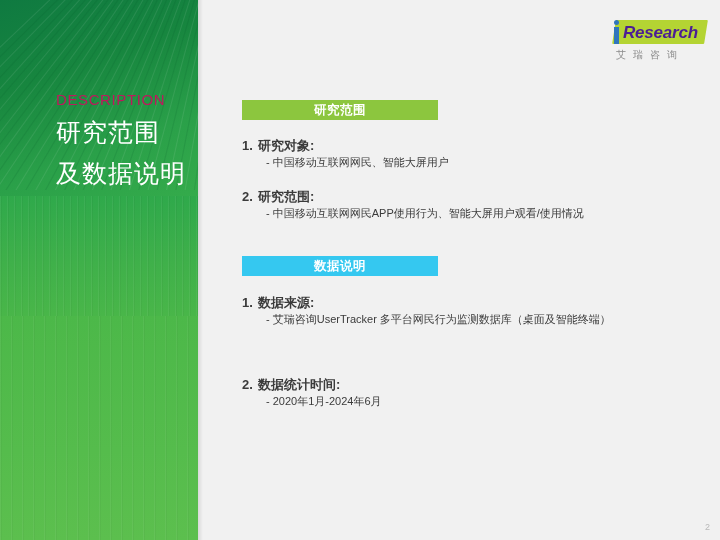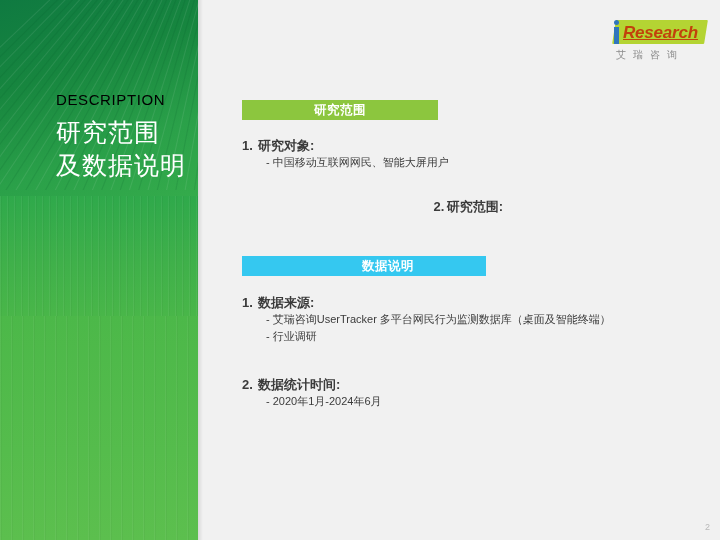--- a/index.html
+++ b/index.html
@@ -97,21 +97,21 @@
 
   
   .left-text {
     position: absolute;
     left: 56px;
     top: 90px;
     width: 150px;
     z-index: 5;
   }
   .kicker {
-    color: #000000;
+    color: #be185d;
     font-size: 15px;
     letter-spacing: 0.6px;
     line-height: 20px;
     font-weight: 400;
     white-space: nowrap;
   }
   .title-cn {
     color: #ffffff;
     font-size: 25px;
     line-height: 33px;
@@ -153,25 +153,24 @@
     position: absolute;
     left: 20px; top: 7px;
     width: 5px; height: 17px;
     background: #2f76bd;
   }
   .logo-word {
     position: absolute;
     left: 29px; top: 2px;
     font-size: 17px;
     font-weight: 700;
-    color: #c2410c;
+    color: #4c1d95;
     letter-spacing: -0.2px;
     font-style: italic;
     line-height: 21px;
-    text-decoration: underline;
   }
   .logo-cn {
     margin-top: 2px;
     margin-left: 22px;
     font-size: 10px;
     color: #8a8a8a;
     letter-spacing: 7px;
     line-height: 14px;
   }
 
@@ -188,21 +187,21 @@
     width: 196px;
     height: 20px;
     line-height: 20px;
     text-align: center;
     color: #ffffff;
     font-size: 12.5px;
     font-weight: 700;
     letter-spacing: 0.5px;
   }
   .bar-green { background: #8cc63e; top: 100px; left: 0; }
-  .bar-blue  { background: #35c8f0; top: 256px; left: 0; padding-left: 48px; }
+  .bar-blue  { background: #35c8f0; top: 256px; left: 0; }
 
   .block { position: absolute; left: 0; width: 450px; }
   .item { position: absolute; left: 0; }
   .item-head {
     font-size: 13px;
     font-weight: 700;
     color: #3b3b3b;
     line-height: 17px;
     white-space: nowrap;
   }
@@ -210,21 +209,21 @@
   .sub {
     font-size: 11px;
     color: #3b3b3b;
     line-height: 17px;
     margin-left: 24px;
     white-space: nowrap;
   }
 
   
   .i-1 { top: 137px; }
-  .i-2 { top: 198px; text-align: center; }
+  .i-2 { top: 188px; }
   .i-3 { top: 294px; }
   .i-4 { top: 376px; }
 
   
   .page-num {
     position: absolute;
     right: 10px;
     bottom: 8px;
     font-size: 9px;
     color: #b9b9b9;
@@ -301,21 +300,21 @@
 
     <div class="panel-bot">
       <div class="vstripes2"></div>
     </div>
   </div>
   <div class="panel-shadow"></div>
 
   <div class="left-text">
     <div class="kicker">DESCRIPTION</div>
     <div class="title-cn">研究范围</div>
-    <div class="title-cn" style="margin-top:0">及数据说明</div>
+    <div class="title-cn" style="margin-top:8px">及数据说明</div>
   </div>
 
   <div class="logo">
     <div class="logo-mark">
       <div class="logo-chip"></div>
       <div class="logo-i-dot"></div>
       <div class="logo-i-stem"></div>
       <div class="logo-word">Research</div>
     </div>
     <div class="logo-cn">艾瑞咨询</div>
@@ -329,30 +328,30 @@
       <div class="item-head">
         <span class="num">1.</span><span>研究对象:</span>
       </div>
       <div class="sub">- 中国移动互联网网民、智能大屏用户</div>
     </div>
 
     <div class="block item i-2">
       <div class="item-head">
         <span class="num">2.</span><span>研究范围:</span>
       </div>
+      <div class="sub">- 中国移动互联网网民APP使用行为、智能大屏用户观看/使用情况</div>
     </div>
 
     <div class="section-bar bar-blue">数据说明</div>
 
     <div class="block item i-3">
       <div class="item-head">
         <span class="num">1.</span><span>数据来源:</span>
       </div>
       <div class="sub">- 艾瑞咨询UserTracker 多平台网民行为监测数据库（桌面及智能终端）</div>
-      <div class="sub">- 行业调研</div>
     </div>
 
     <div class="block item i-4">
       <div class="item-head">
         <span class="num">2.</span><span>数据统计时间:</span>
       </div>
       <div class="sub">- 2020年1月-2024年6月</div>
     </div>
 
   </div>

